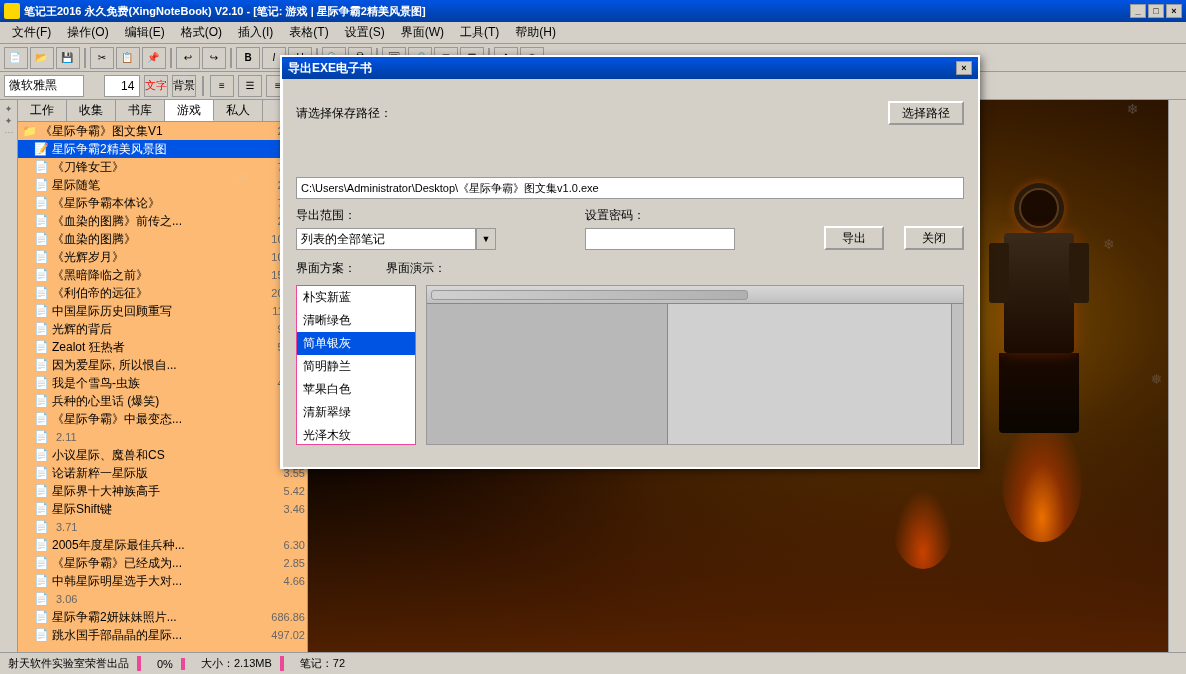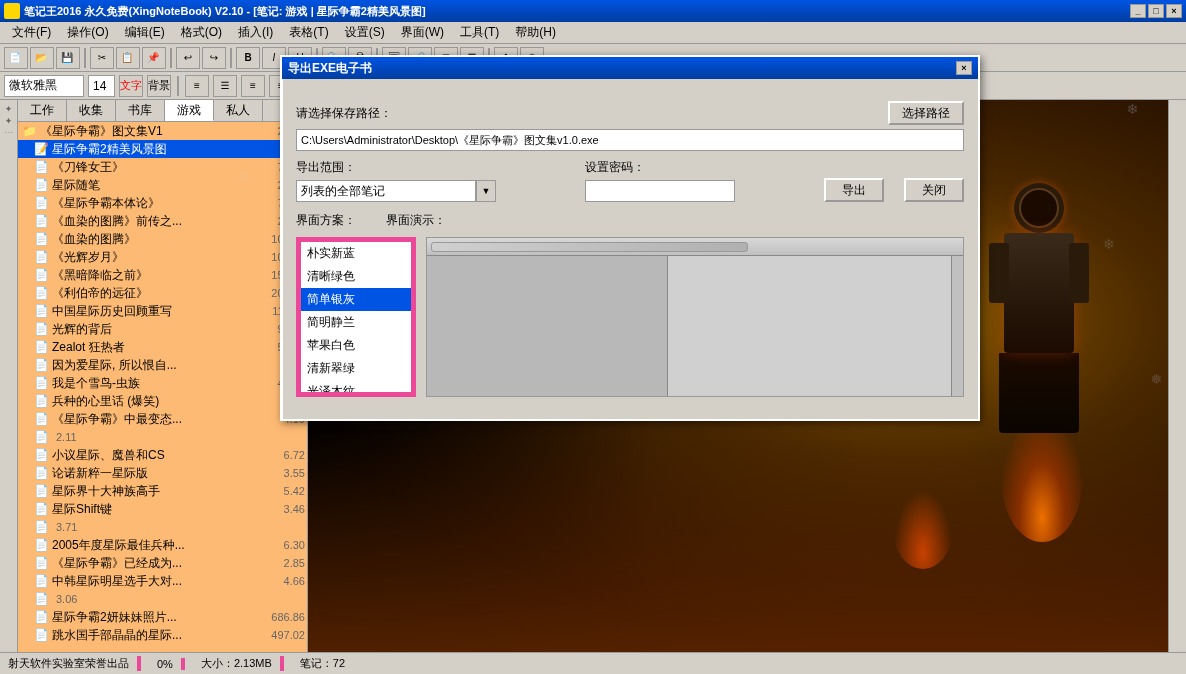--- a/index.html
+++ b/index.html
@@ -289,20 +289,21 @@
       font-size: 12px;
       white-space: nowrap;
     }
     .dialog-input {
       flex: 1;
       height: 22px;
       border: 1px solid #999;
       background: white;
       padding: 0 4px;
       font-size: 12px;
+      margin-top: 48px;
     }
     .dialog-btn {
       height: 24px;
       padding: 0 12px;
       background: #d4d0c8;
       border: 2px solid;
       border-color: #fff #999 #999 #fff;
       cursor: pointer;
       font-size: 12px;
       white-space: nowrap;
@@ -317,21 +318,21 @@
       background: white;
       padding: 0 4px;
     }
     .dialog-preview-area {
       display: flex;
       gap: 10px;
       margin-top: 8px;
     }
     .theme-list {
       width: 120px;
-      border: 5px solid #ec4899;
+      border: 1px solid #ec4899;
       background: white;
       overflow-y: auto;
       height: 160px;
     }
     .theme-item {
       padding: 3px 6px;
       cursor: pointer;
       font-size: 12px;
       white-space: nowrap;
     }
@@ -415,21 +416,21 @@
     <div class="toolbar-btn">☰</div>
     <div class="toolbar-separator"></div>
     <div class="toolbar-btn">⬆</div>
     <div class="toolbar-btn">⚙</div>
   </div>
 
   <div class="toolbar2">
     <div style="display:flex;align-items:center;gap:2px;background:#fff;border:1px solid #999;padding:0 4px;height:22px;min-width:80px;">
       <span>微软雅黑</span>
     </div>
-    <div style="display:flex;align-items:center;gap:2px;background:#fff;border:1px solid #999;padding:0 4px;height:22px;width:27px;">
+    <div style="display:flex;align-items:center;gap:2px;background:#fff;border:1px solid #999;padding:0 16px;height:22px;width:36px;margin-left:16px;">
       <span>14</span>
     </div>
     <div class="toolbar-btn">
       <span style="color:#ff0000;font-size:11px;">文字</span>
     </div>
     <div class="toolbar-btn">
       <span style="font-size:11px;">背景</span>
     </div>
     <div class="toolbar-separator"></div>
     <div class="toolbar-btn">≡</div>

